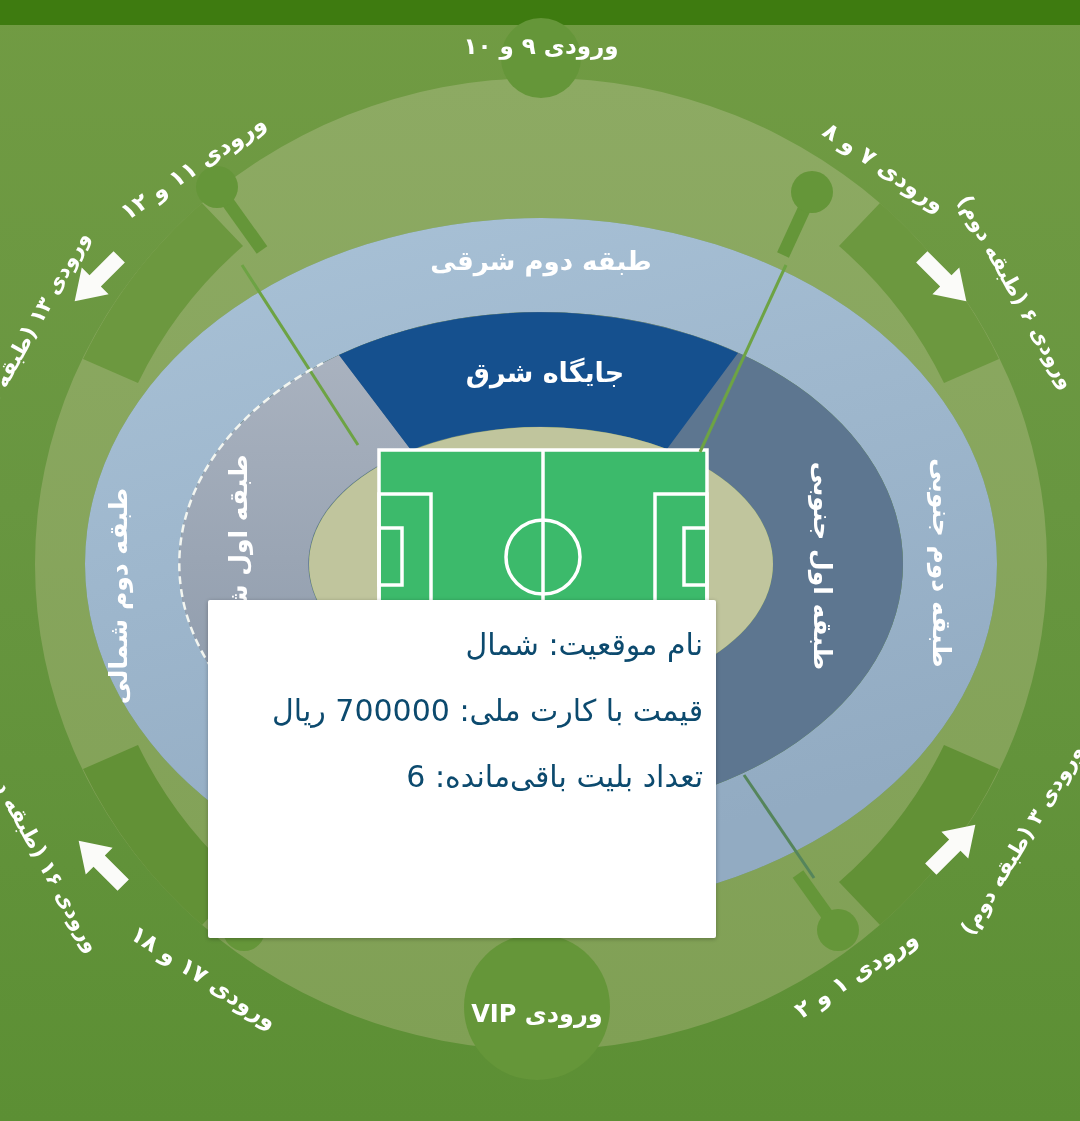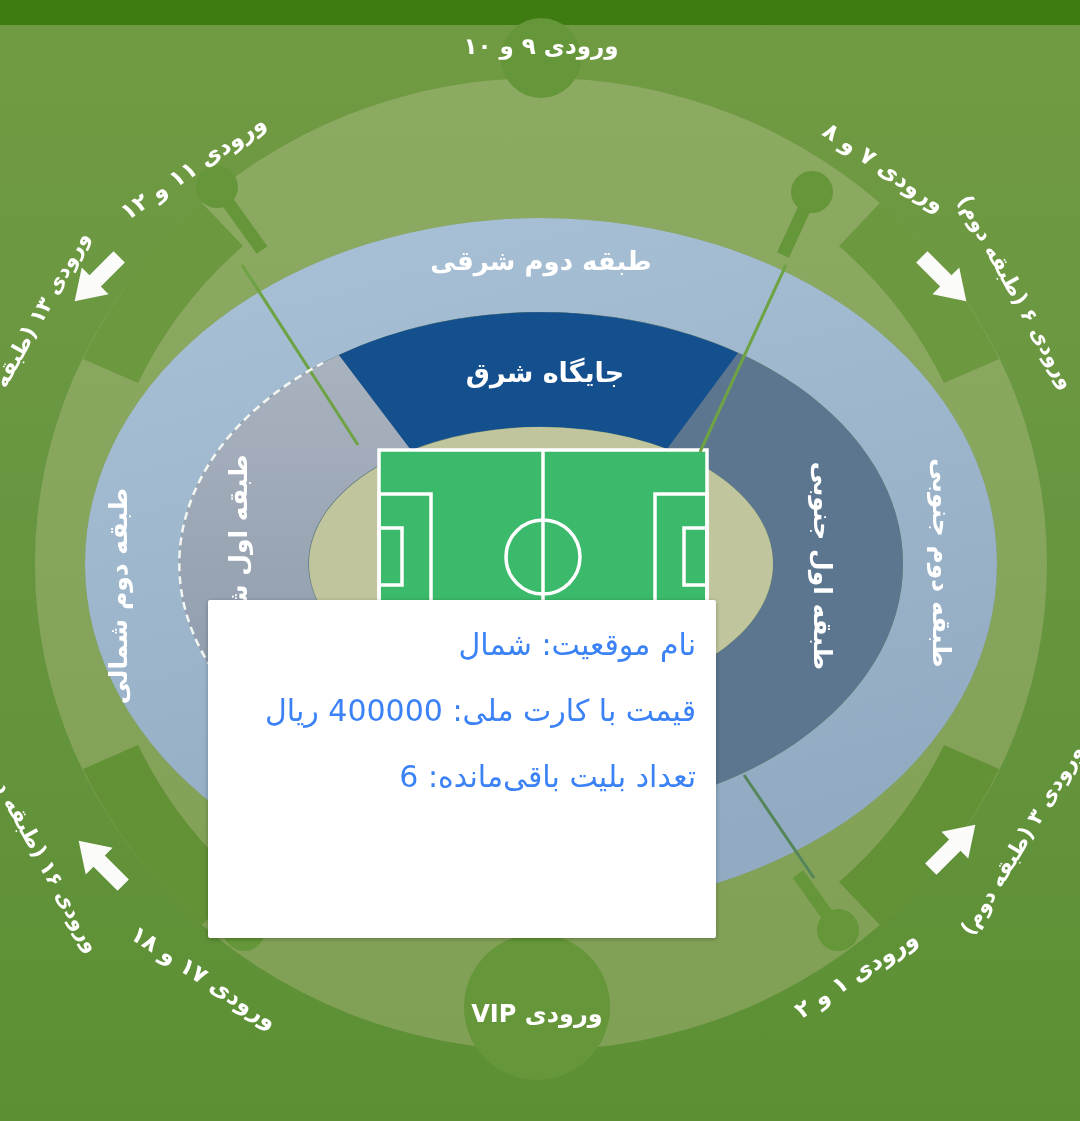--- a/index.html
+++ b/index.html
@@ -15,23 +15,23 @@
   }
   .ent-label{font-size:23px;}
   .ent-label-small{font-size:21px;}
   .ring-label{font-size:25px;}
   .stand-label{font-size:27px;}
   .vip-label{font-size:24px;}
   #tooltip{
     position:absolute;left:208px;top:600px;width:508px;height:338px;
     background:#ffffff;border-radius:2px;
     box-shadow:0 1px 4px rgba(0,0,0,.28);
-    direction:rtl;text-align:right;color:#3b82f6;
+    direction:rtl;text-align:right;color:#0c4a6e;
     font-size:30px;line-height:66px;
-    padding:12px 20px;box-sizing:border-box;
+    padding:12px 13px;box-sizing:border-box;
   }
   #tooltip .tip-line{white-space:nowrap;}
 </style>
 </head>
 <body>
 
 <div id="screen">
 
   <svg id="map-svg" width="1080" height="1121" viewBox="0 0 1080 1121">
 
@@ -127,17 +127,17 @@
     <text class="ent-label-small" transform="translate(28,334) rotate(-61)">ورودی ۱۳ (طبقه دوم)</text>
     <text class="ent-label-small" transform="translate(38,850) rotate(61)">ورودی ۱۶ (طبقه دوم)</text>
     <text class="ent-label-small" transform="translate(1022,840) rotate(-59)">ورودی ۳ (طبقه دوم)</text>
     <text class="ent-label" transform="translate(204,977) rotate(33)">ورودی ۱۷ و ۱۸</text>
     <text class="ent-label" transform="translate(856,974) rotate(-33)">ورودی ۱ و ۲</text>
     <text class="vip-label" x="537" y="1014">ورودی VIP</text>
   </svg>
 
   <div id="tooltip" dir="rtl">
     <div class="tip-line">نام موقعیت: شمال</div>
-    <div class="tip-line">قیمت با کارت ملی: 400000 ریال</div>
+    <div class="tip-line">قیمت با کارت ملی: 700000 ریال</div>
     <div class="tip-line">تعداد بلیت باقی‌مانده: 6</div>
   </div>
 
 </div>
 
 </body></html>

